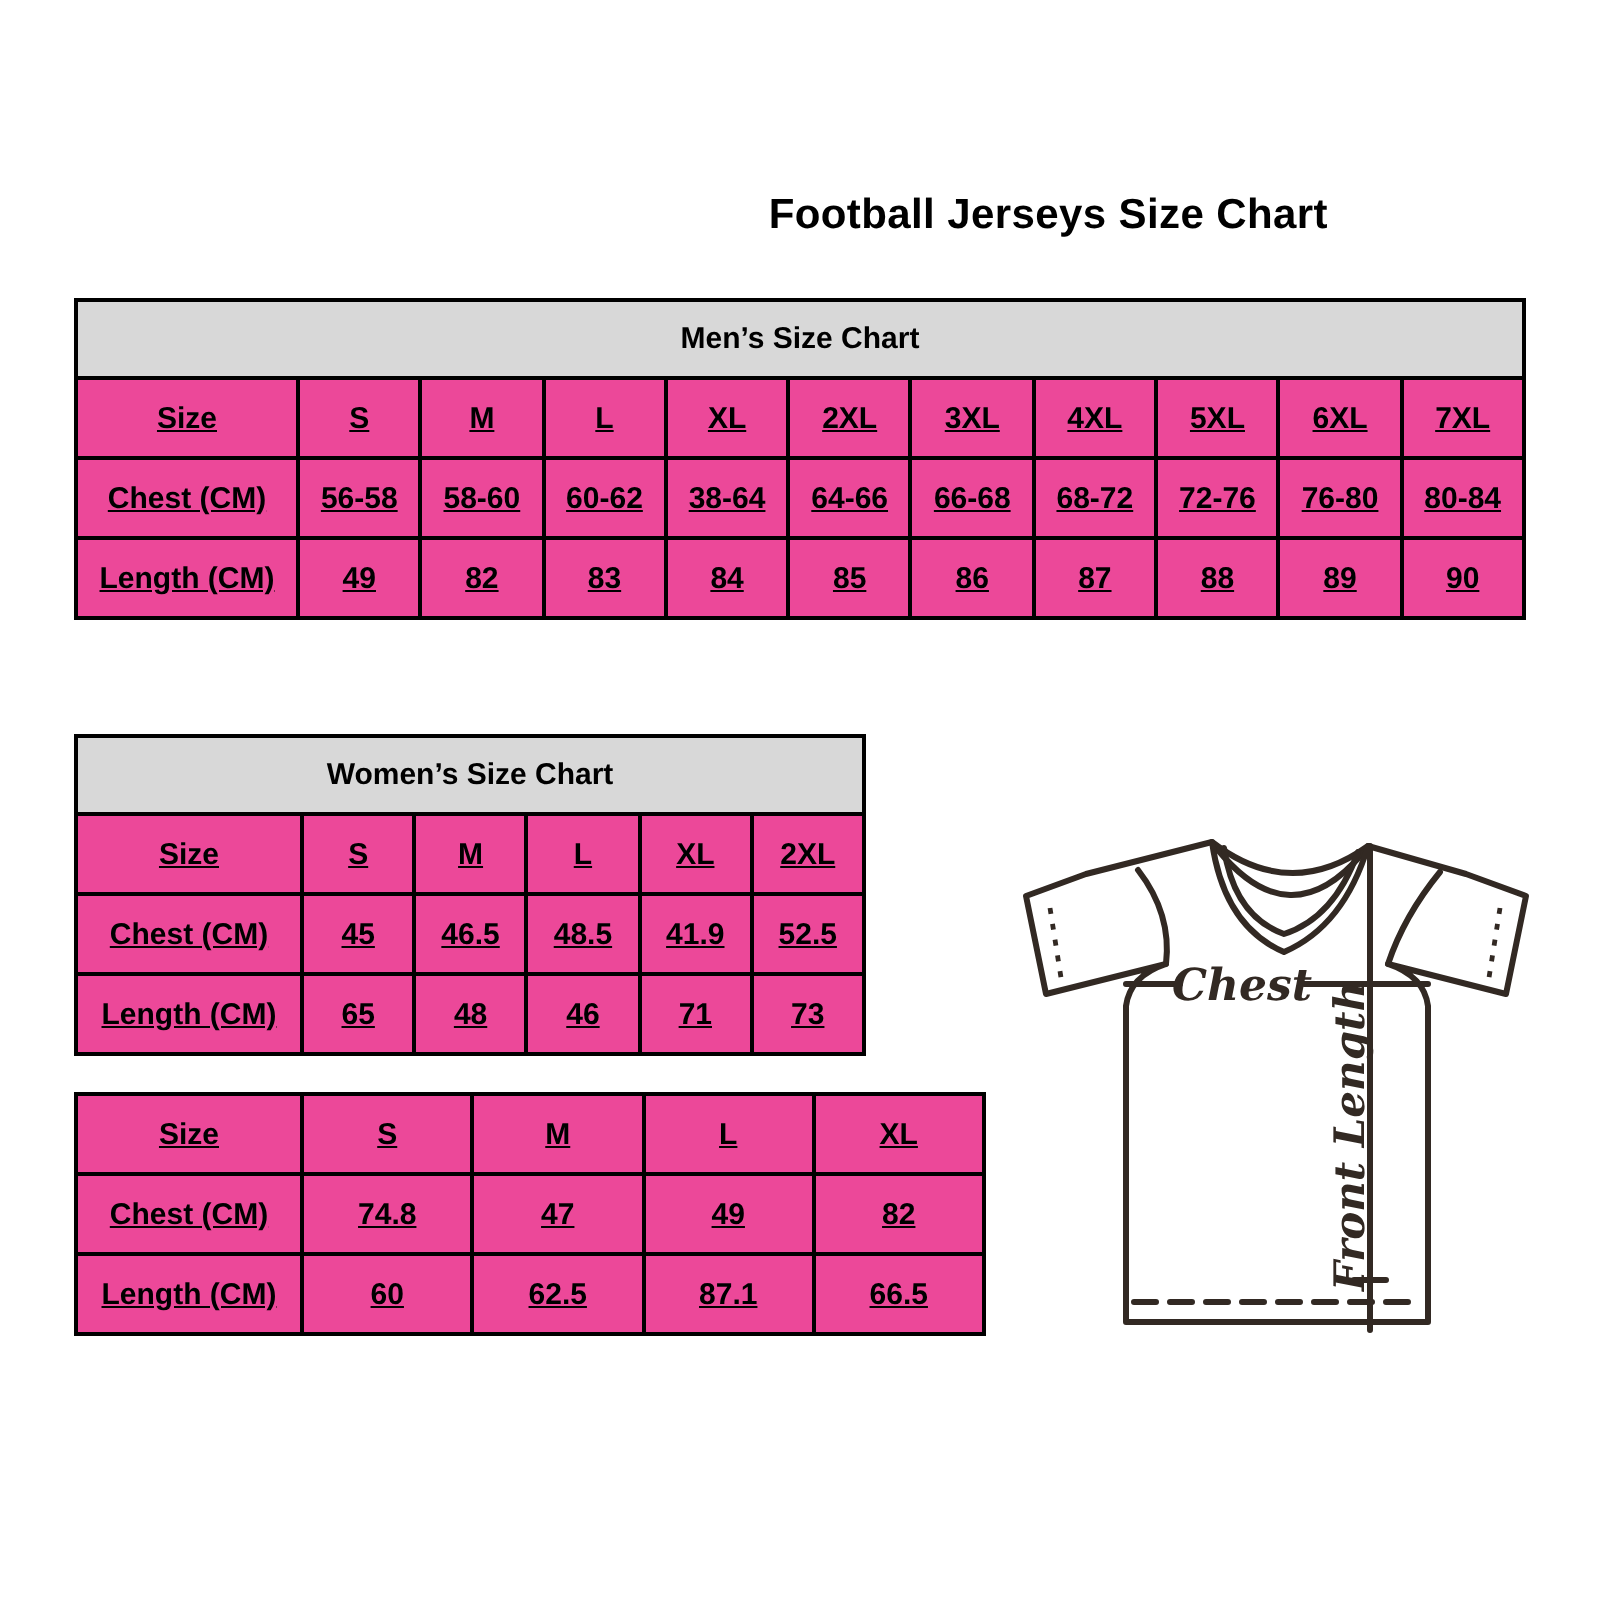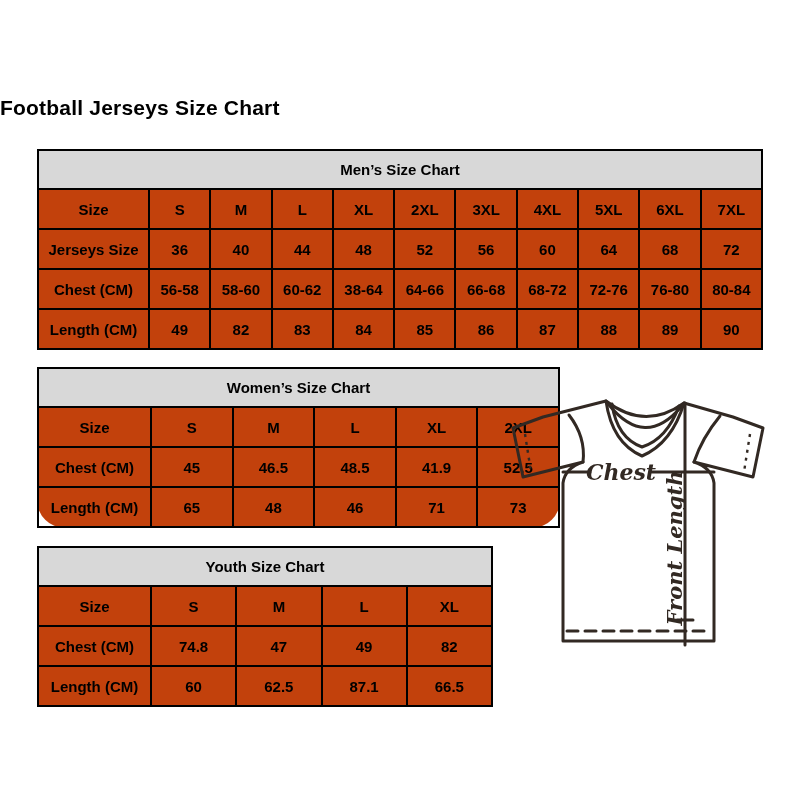--- a/index.html
+++ b/index.html
@@ -1,39 +1,39 @@
 <!DOCTYPE html>
 <html><head>
 <meta charset="utf-8">
 <style>
   html,body{margin:0;padding:0;background:#fff;}
   .page{
     position:relative;width:800px;height:800px;background:#ffffff;
     font-family:"Liberation Sans",sans-serif;color:#000;overflow:hidden;
   }
   .page-title{
-    position:absolute;top:96px;left:0;width:664px;text-align:left;
+    position:absolute;top:96px;left:0;width:664px;text-align:right;
     font-size:21px;font-weight:bold;letter-spacing:0.2px;
   }
   table.size-table{
     position:absolute;border-collapse:collapse;table-layout:fixed;
-    background:#c2410c;
+    background:#ec4899;
   }
   table.size-table td,table.size-table th{
     border:2px solid #000;text-align:center;vertical-align:middle;
     font-size:15px;font-weight:bold;padding:0;
   }
   td.band{
     background:#d8d8d8;font-size:17px;font-weight:bold;height:37px;
   }
-  tr.data-row{height:40px;}
+  tr.data-row{height:40px;text-decoration:underline;}
   table.mens{left:37px;top:149px;width:726px;}
-  table.womens{left:37px;top:367px;width:523px;border-radius:28px;}
+  table.womens{left:37px;top:367px;width:396px;}
   table.youth{left:37px;top:546px;width:456px;}
-  .jersey-wrap{position:absolute;left:505px;top:393px;width:265px;height:258px;}
+  .jersey-wrap{position:absolute;left:505px;top:413px;width:265px;height:258px;}
   .jersey-wrap svg{display:block;width:265px;height:258px;}
   .j-line{stroke:#322923;fill:none;stroke-width:3;stroke-linecap:round;stroke-linejoin:round;}
   .j-thin{stroke:#322923;fill:none;stroke-width:2.4;stroke-linecap:butt;}
   .j-text{
     font-family:"DejaVu Serif","Liberation Serif",serif;
     font-style:italic;font-weight:bold;fill:#322923;
   }
 </style>
 </head>
 <body>
@@ -67,33 +67,20 @@
       <td>L</td>
       <td>XL</td>
       <td>2XL</td>
       <td>3XL</td>
       <td>4XL</td>
       <td>5XL</td>
       <td>6XL</td>
       <td>7XL</td>
     </tr>
     <tr class="data-row">
-      <td>Jerseys Size</td>
-      <td>36</td>
-      <td>40</td>
-      <td>44</td>
-      <td>48</td>
-      <td>52</td>
-      <td>56</td>
-      <td>60</td>
-      <td>64</td>
-      <td>68</td>
-      <td>72</td>
-    </tr>
-    <tr class="data-row">
       <td>Chest (CM)</td>
       <td>56-58</td>
       <td>58-60</td>
       <td>60-62</td>
       <td>38-64</td>
       <td>64-66</td>
       <td>66-68</td>
       <td>68-72</td>
       <td>72-76</td>
       <td>76-80</td>
@@ -157,23 +144,20 @@
 
   <table class="size-table youth">
     <colgroup>
         <col style="width:113px">
         <col>
         <col>
         <col>
         <col>
       </colgroup>
     <tbody>
-        <tr>
-      <td class="band" colspan="5">Youth Size Chart</td>
-    </tr>
     <tr class="data-row">
       <td>Size</td>
       <td>S</td>
       <td>M</td>
       <td>L</td>
       <td>XL</td>
     </tr>
     <tr class="data-row">
       <td>Chest (CM)</td>
       <td>74.8</td>

